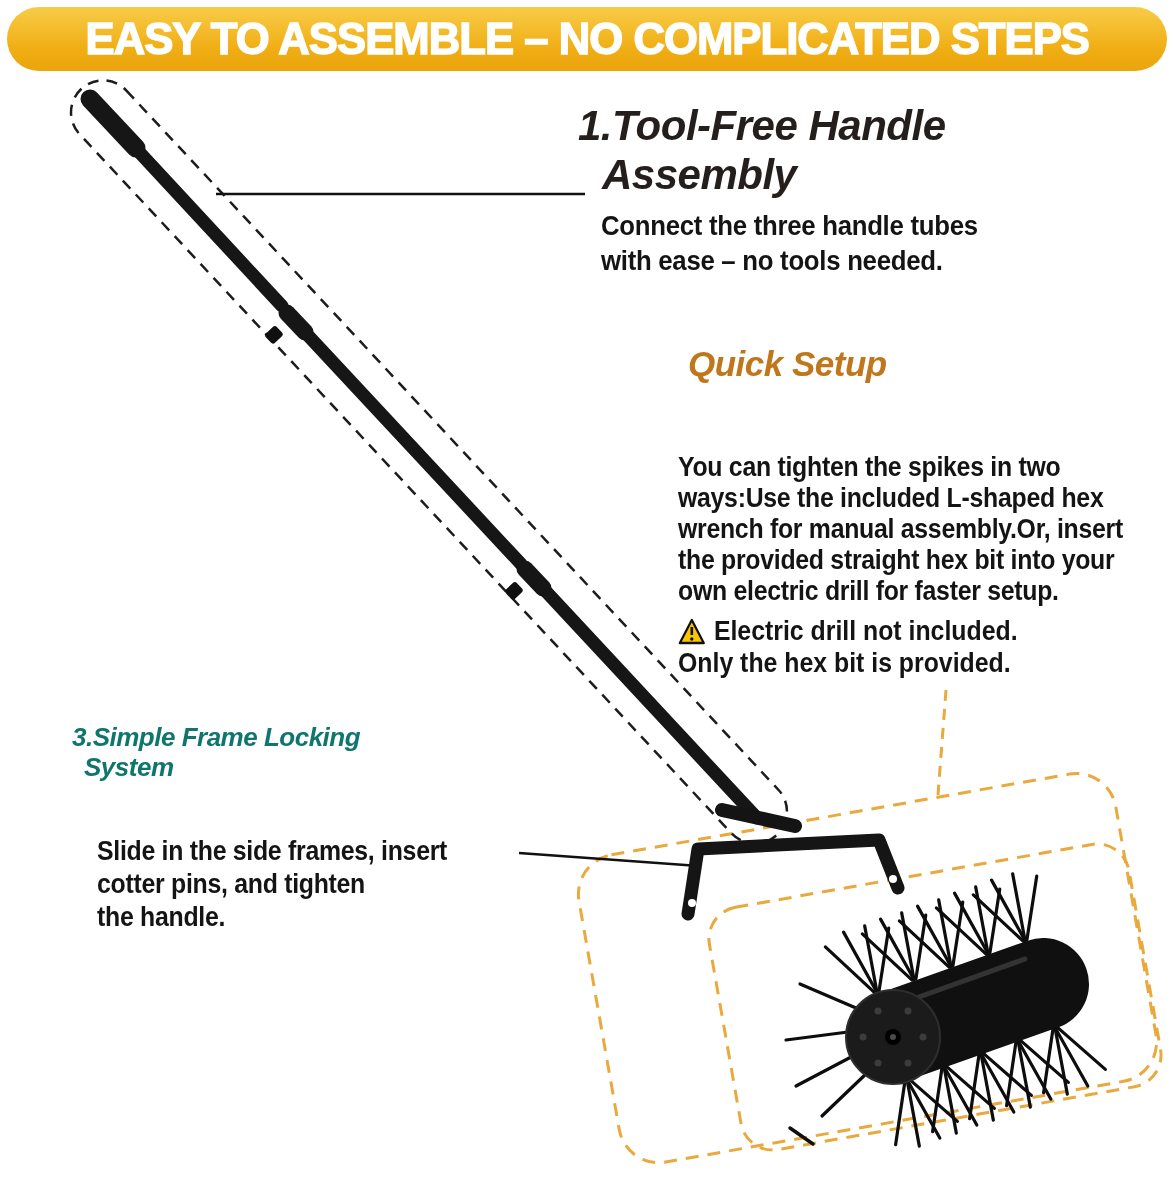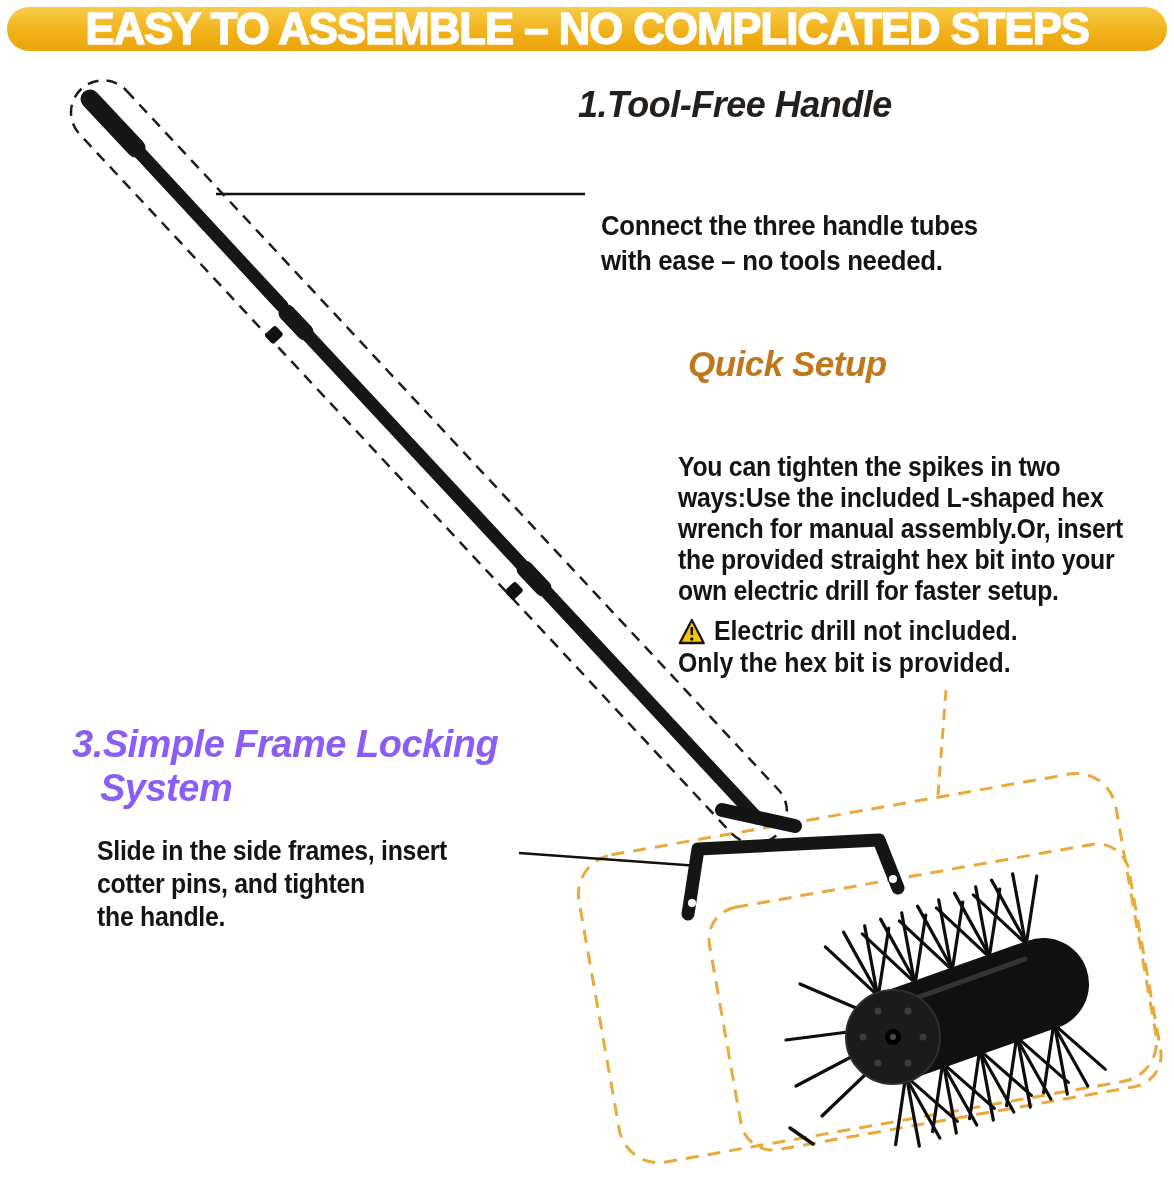--- a/index.html
+++ b/index.html
@@ -2,39 +2,39 @@
 <html><head>
 <meta charset="utf-8">
 <style>
   * { margin:0; padding:0; box-sizing:border-box; }
   html,body { background:#fff; }
   body { font-family:"Liberation Sans", sans-serif; }
   .canvas { position:relative; width:1174px; height:1200px; background:#fff; overflow:hidden; }
   .art { position:absolute; left:0; top:0; width:1174px; height:1200px; }
 
   .banner {
-    position:absolute; left:7px; top:7px; width:1160px; height:44px;
+    position:absolute; left:7px; top:7px; width:1160px; height:64px;
     border-radius:32px;
     background:linear-gradient(180deg,#F8CC48 0%,#F0AE14 65%,#EBA40C 100%);
     display:flex; align-items:center; justify-content:center;
   }
   .banner span {
     font-size:45px; font-weight:bold; color:#FFFFFF; letter-spacing:-1px;
     -webkit-text-stroke:1.5px #FFFFFF; white-space:nowrap;
     transform:scaleX(0.97); transform-origin:center;
   }
 
   .heading { position:absolute; font-style:italic; font-weight:bold; line-height:1.16; letter-spacing:-0.5px; }
   .heading .l2 { display:block; }
-  .step1-h { left:578px; top:84px; font-size:36px; color:#241F1C; }
+  .step1-h { left:578px; top:102px; font-size:42px; color:#241F1C; }
   .step1-h .l2 { margin-left:24px; }
   .step2-h { left:644px; top:344px; font-size:35px; color:#C0761B; }
   .step2-h .l2 { margin-left:44px; }
-  .step3-h { left:72px; top:722px; font-size:38px; color:#8b5cf6; }
-  .step3-h .l2 { margin-left:28px; }
+  .step3-h { left:72px; top:722px; font-size:26px; color:#0f766e; }
+  .step3-h .l2 { margin-left:12px; }
 
   .bodytext {
     position:absolute; font-weight:bold; color:#141414;
     white-space:pre-line; letter-spacing:-0.3px;
     transform:scaleX(0.92); transform-origin:0 0;
   }
   .step1-b { left:601px; top:209px; font-size:28px; line-height:1.24; }
   .step2-b { left:678px; top:452px; font-size:27px; line-height:1.15; }
   .step3-b { left:97px; top:835px; font-size:27px; line-height:1.22; }
 
@@ -124,20 +124,21 @@
 
     <line x1="790" y1="1128" x2="813" y2="1144" stroke="#101010" stroke-width="3.5" stroke-linecap="round"></line>
   </svg>
 
   <div class="banner">
     <span>EASY TO ASSEMBLE – NO COMPLICATED STEPS</span>
   </div>
 
   <div class="heading step1-h">
     <span>1.Tool-Free Handle</span>
+    <span class="l2">Assembly</span>
   </div>
   <div class="bodytext step1-b">Connect the three handle tubes
 with ease – no tools needed.</div>
 
   <div class="heading step2-h">
     <span class="l2">Quick Setup</span>
   </div>
   <div class="bodytext step2-b">You can tighten the spikes in two
 ways:Use the included L-shaped hex
 wrench for manual assembly.Or, insert

